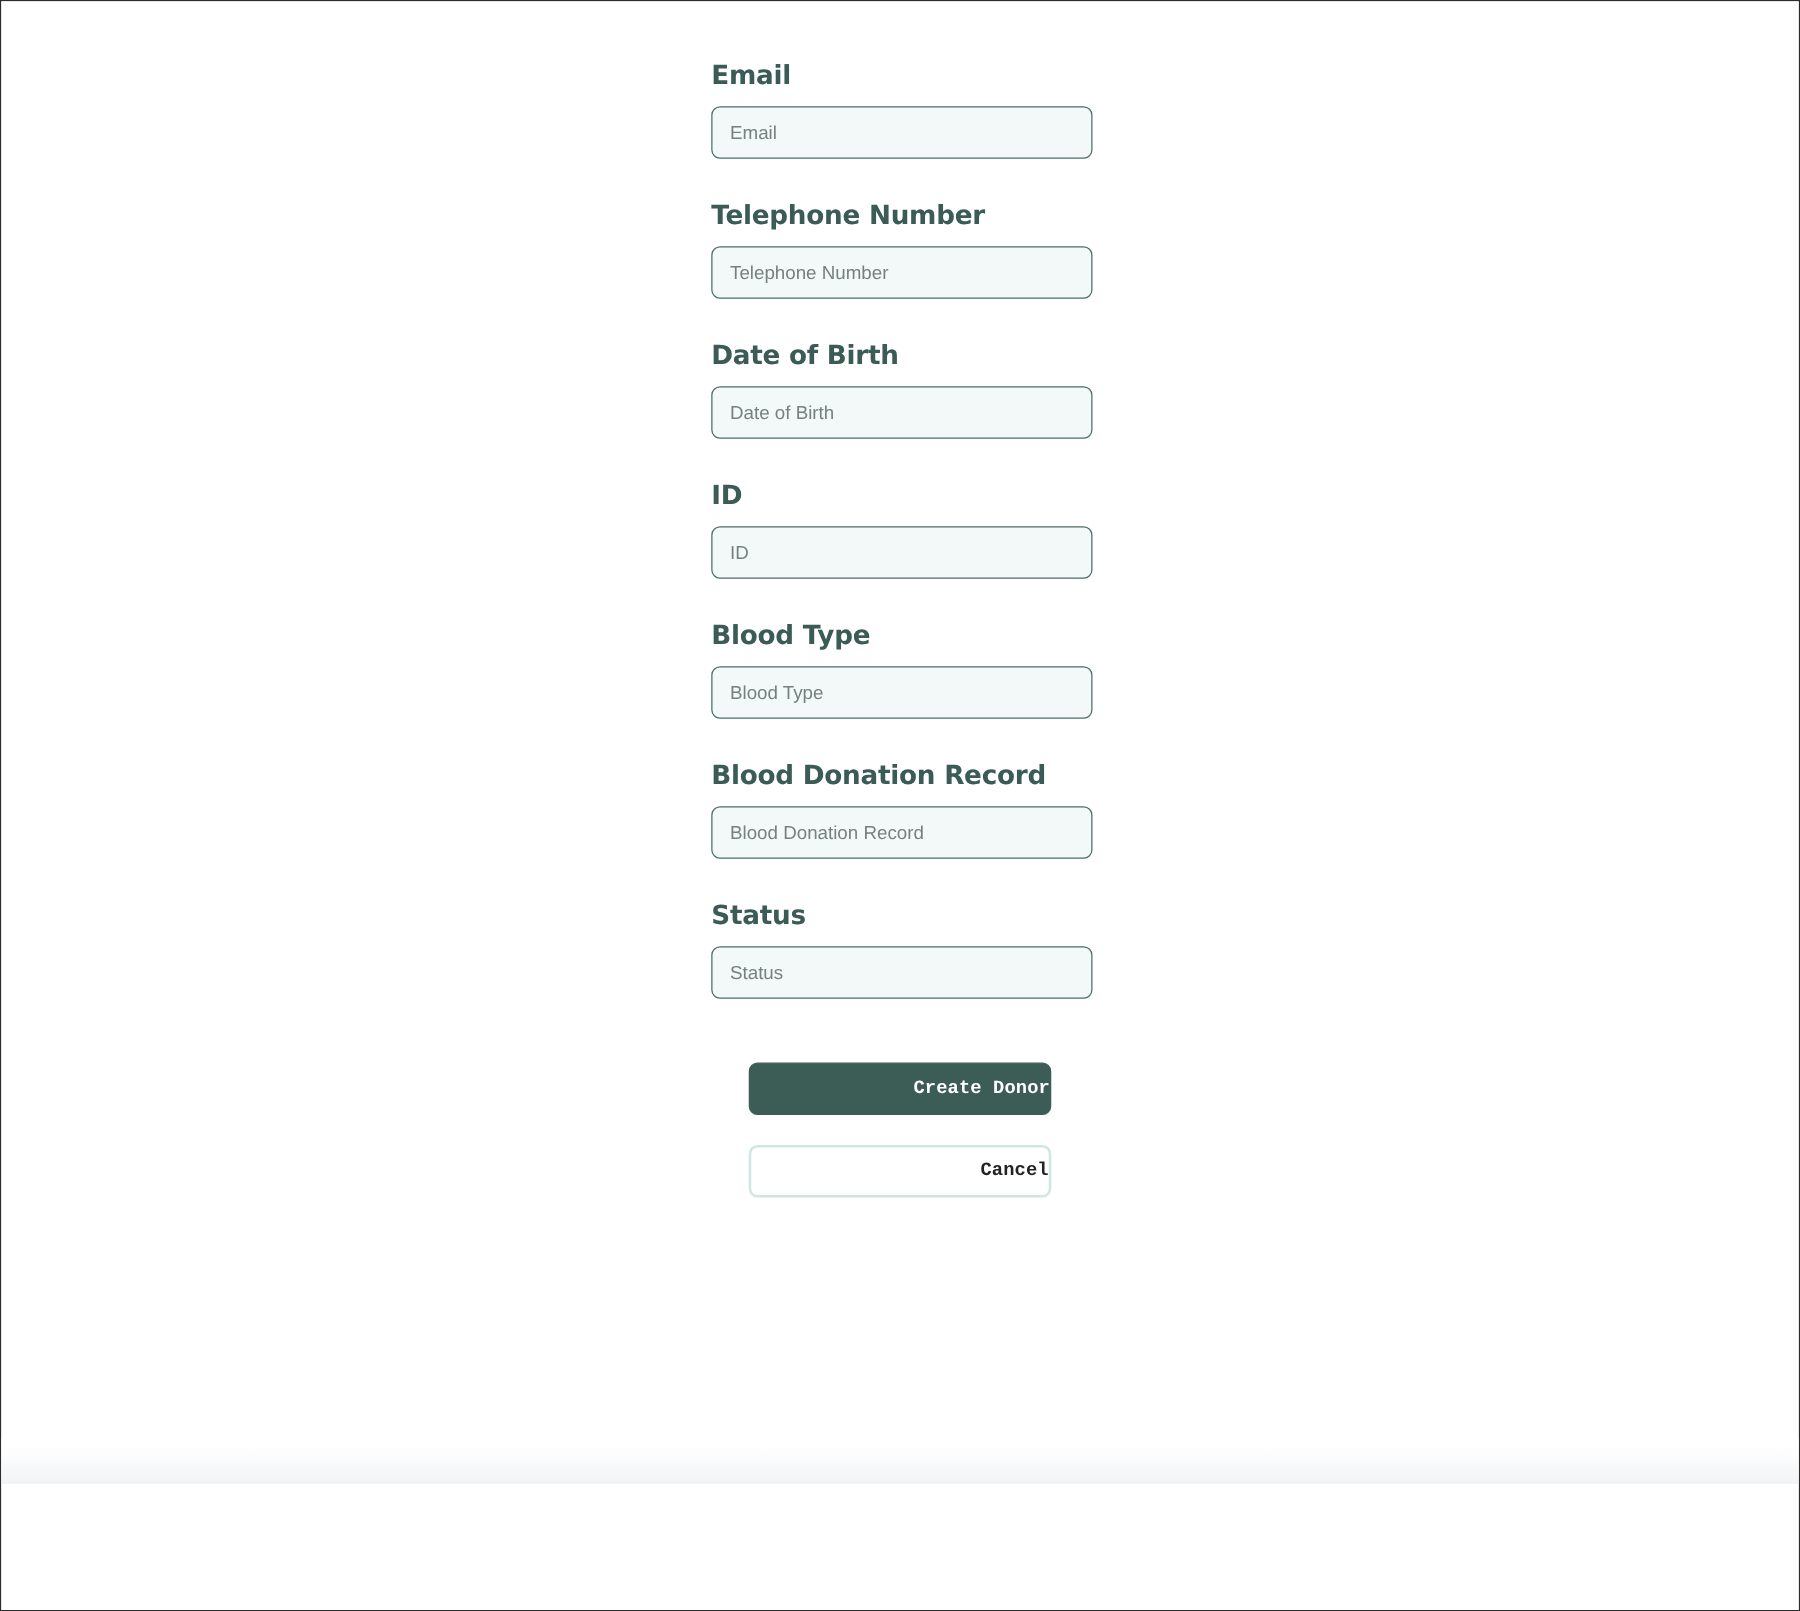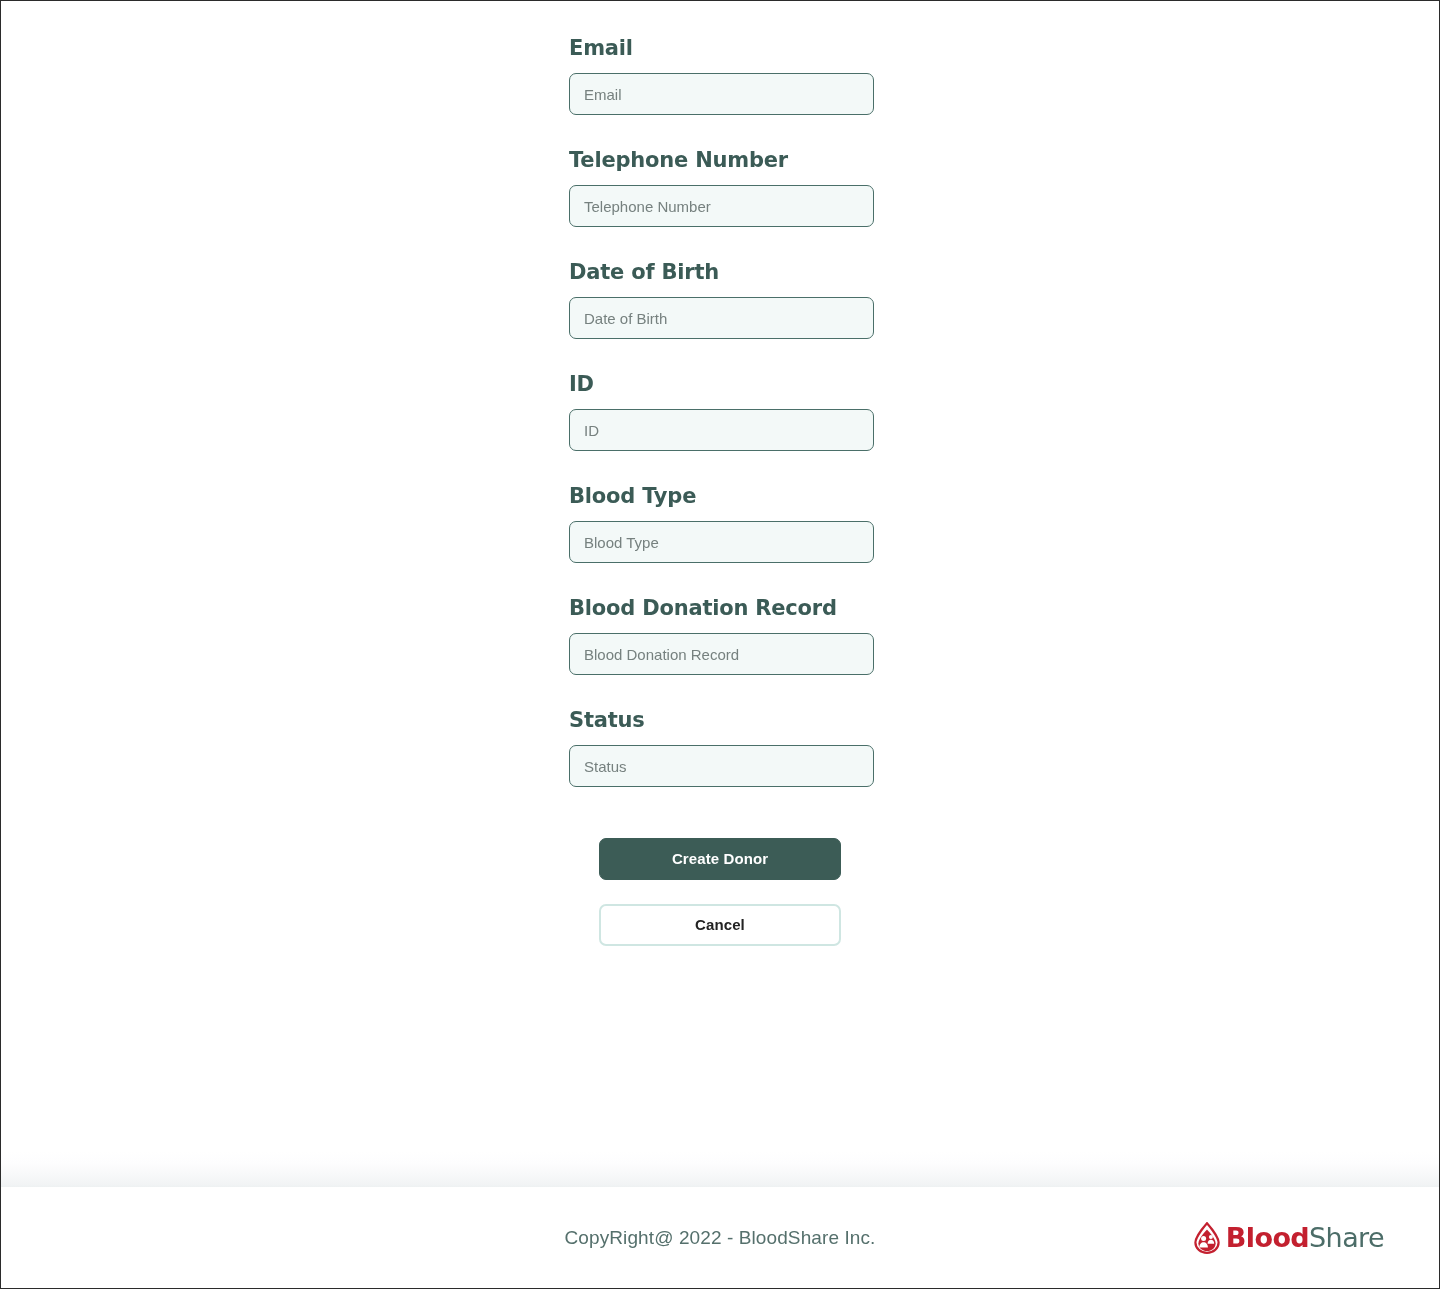--- a/index.html
+++ b/index.html
@@ -23,21 +23,21 @@
     display: flex;
     flex-direction: column;
     background: #ffffff;
     position: relative;
   }
 
   
   .content {
     flex: 0 0 auto;
     height: 1150px;
-    padding-top: 34px;
+    padding-top: 46px;
     position: relative;
   }
 
   .form-wrap {
     width: 305px;
     margin-left: 568px;
   }
 
   .field { margin-bottom: 0; }
 
@@ -76,25 +76,25 @@
     margin-top: 51px;
     width: 305px;
     margin-left: 598px;
   }
 
   .btn {
     display: block;
     width: 242px;
     height: 42px;
     border-radius: 7px;
-    font-family: Liberation Sans, sans-serif;
+    font-family: Liberation Mono, monospace;
     font-size: 15px;
     font-weight: bold;
     cursor: pointer;
-    text-align: center;
+    text-align: right;
     line-height: 40px;
     letter-spacing: 0.1px;
   }
 
   .btn-primary {
     background: #3c5c56;
     color: #ffffff;
     border: 1px solid #3c5c56;
   }
 
@@ -203,31 +203,14 @@
     </div>
 
     <div class="actions">
       <button class="btn btn-primary">Create Donor</button>
       <button class="btn btn-secondary">Cancel</button>
     </div>
   </div>
 
   <div class="footer-shade"></div>
 
-  <div class="footer">
-    <div class="footer-copy">CopyRight@ 2022 - BloodShare Inc.</div>
-
-    <div class="footer-brand">
-      <span>
-        <svg class="brand-mark" viewBox="0 0 30 32" xmlns="http://www.w3.org/2000/svg">
-          <path d="M15 1.2 C15 1.2 3.4 14.2 3.4 20.6 C3.4 26.5 8.6 30.8 15 30.8 C21.4 30.8 26.6 26.5 26.6 20.6 C26.6 14.2 15 1.2 15 1.2 Z" fill="none" stroke="#c3202f" stroke-width="2.2"></path>
-          <path d="M15 7.5 C15 7.5 6.4 16.6 6.4 21.2 C6.4 25.8 10.3 29.1 15 29.1 C19.7 29.1 23.6 25.8 23.6 21.2 C23.6 16.6 15 7.5 15 7.5 Z" fill="#c3202f"></path>
-          <circle cx="11.6" cy="16.4" r="2.5" fill="#ffffff"></circle>
-          <path d="M7.3 25.6 C7.3 22.2 9.3 20.2 11.6 20.2 C13.9 20.2 15.9 22.2 15.9 25.6 Z" fill="#ffffff"></path>
-          <circle cx="18.9" cy="15.1" r="2.0" fill="#ffffff"></circle>
-          <path d="M15.6 21.8 C15.6 19.2 17.1 17.7 18.9 17.7 C20.7 17.7 22.2 19.2 22.2 21.8 Z" fill="#ffffff"></path>
-        </svg>
-      </span>
-      <span class="brand-text"><span class="brand-blood">Blood</span><span class="brand-share">Share</span></span>
-    </div>
-  </div>
 
 </div>
 
 </body></html>

